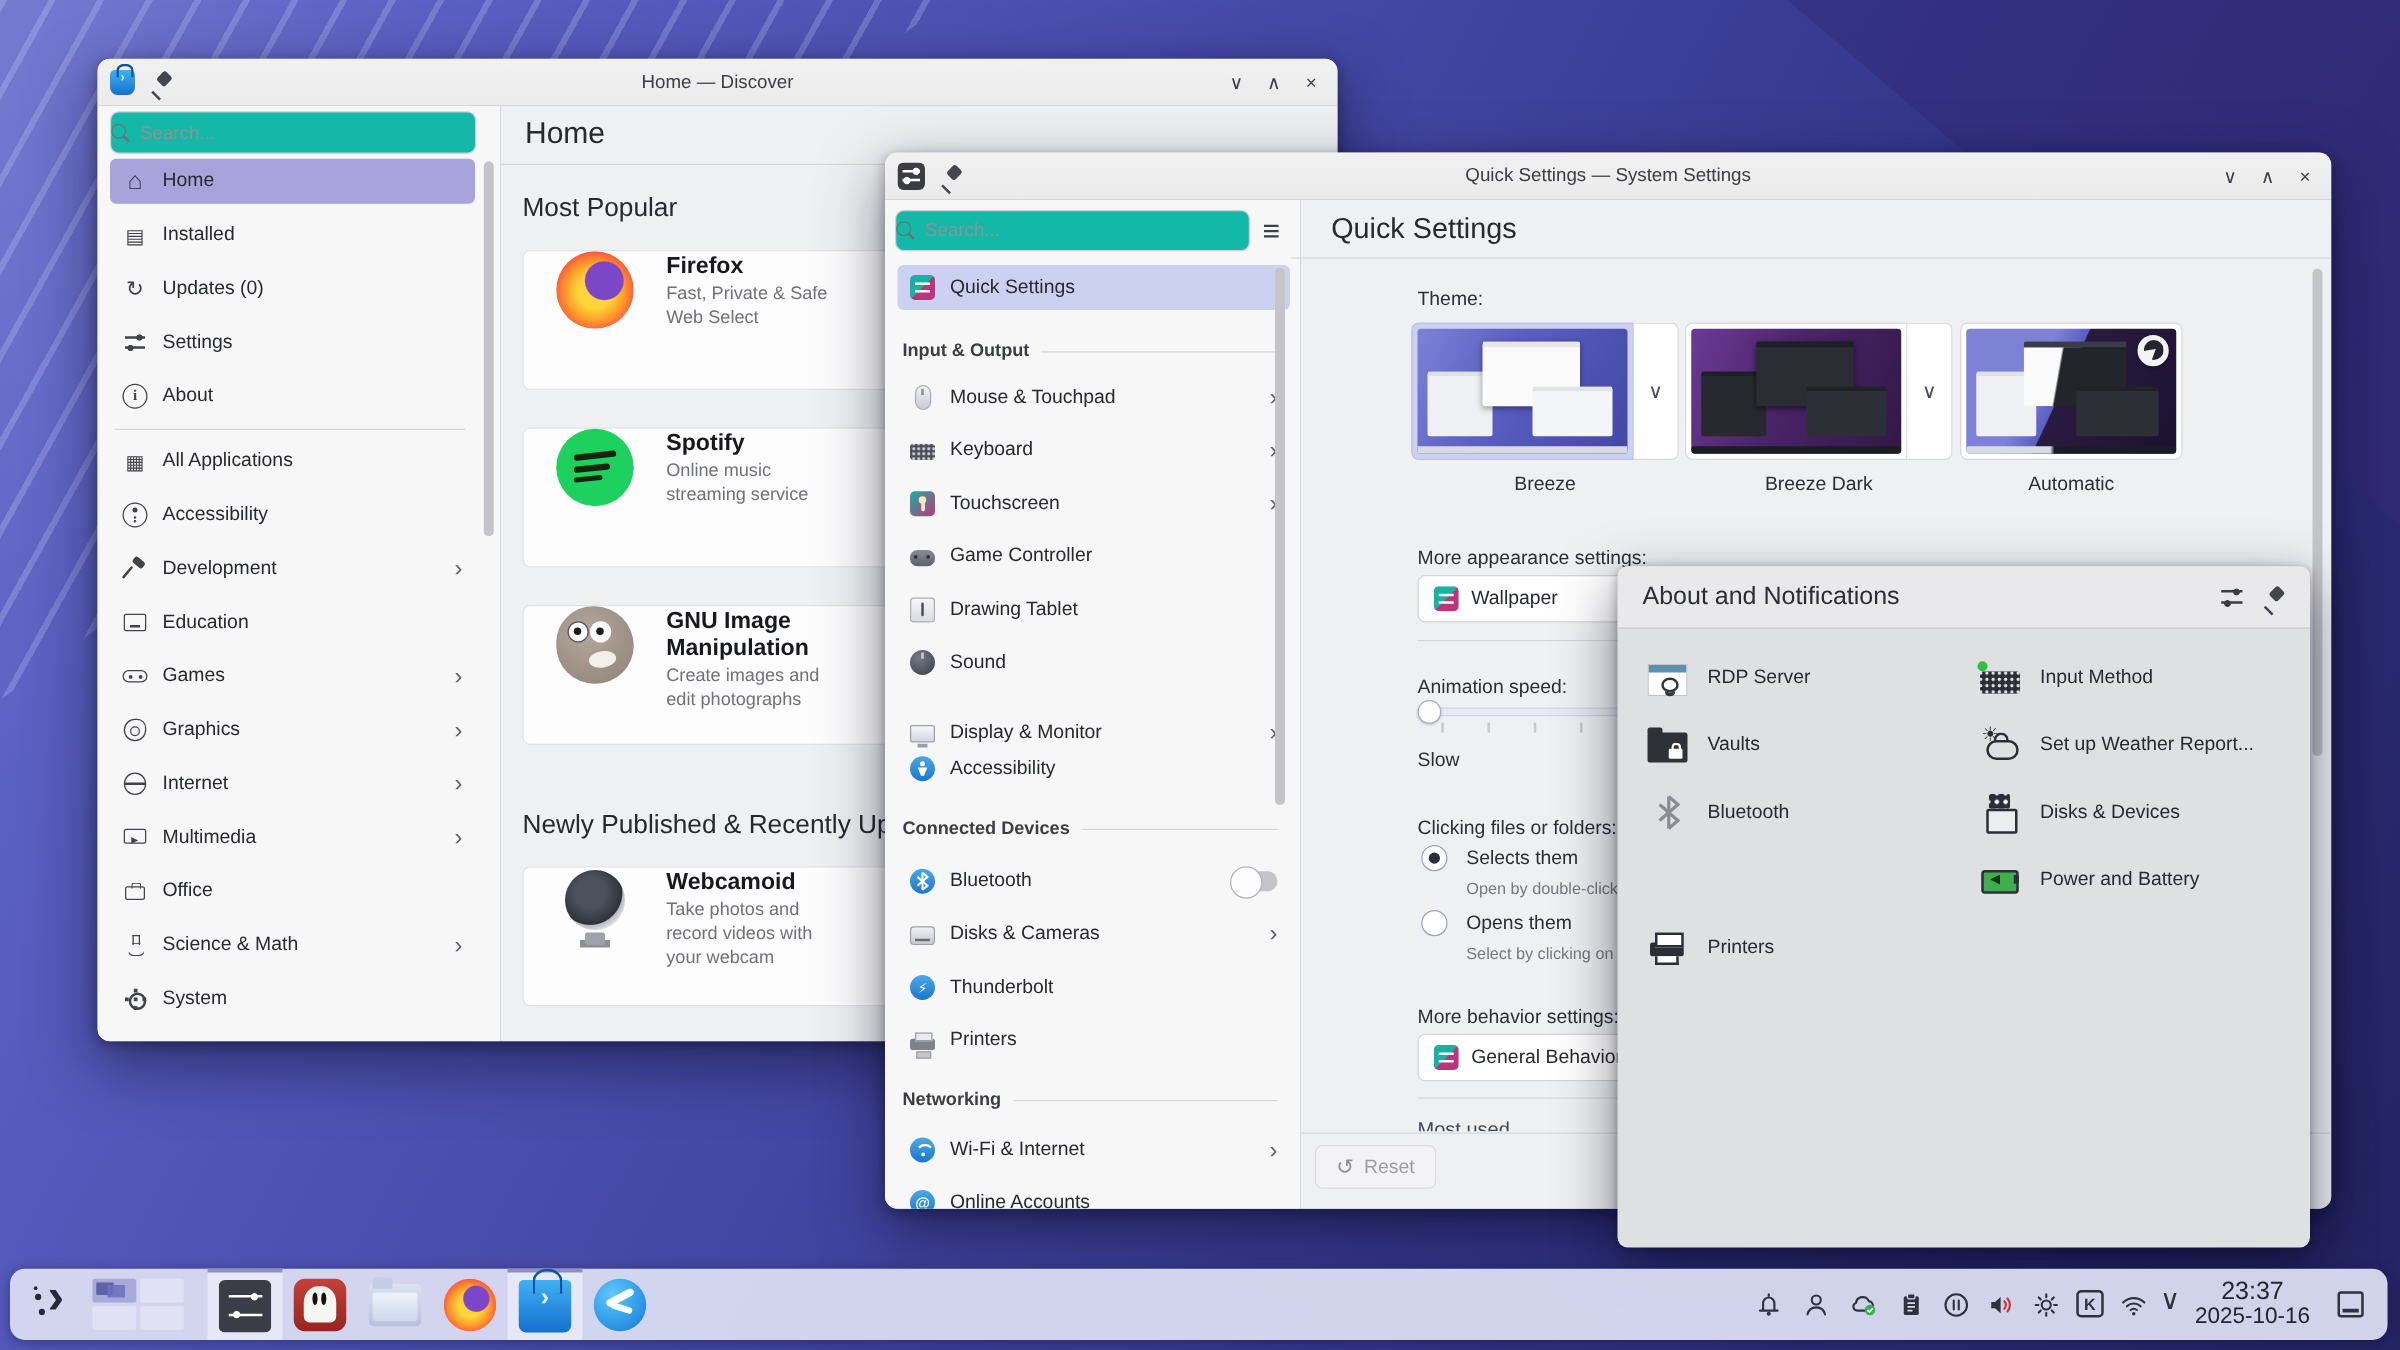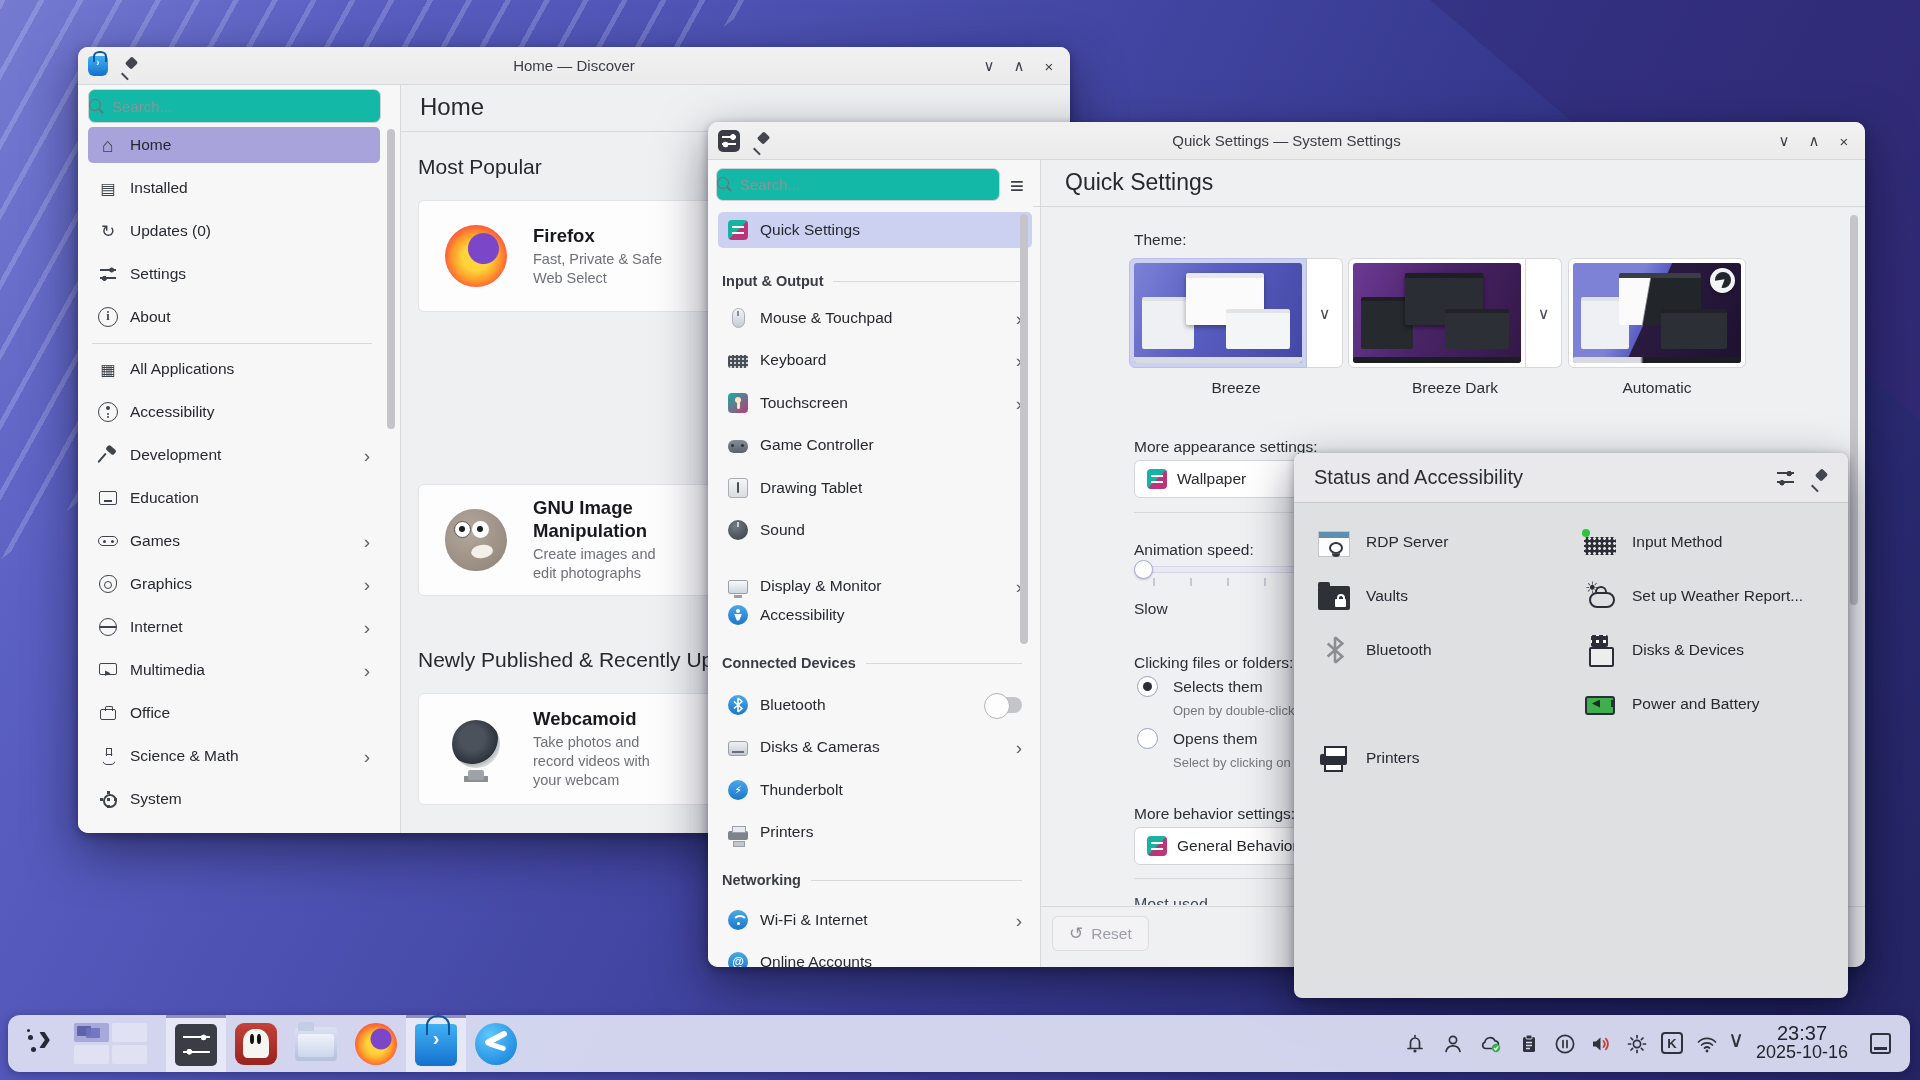--- a/index.html
+++ b/index.html
@@ -33,21 +33,21 @@
 .side-item.sel-strong{background:#a8a3db}
 .side-item.sel-soft{background:#cdd1f1}
 .sec-head{position:absolute;left:14px;display:flex;align-items:center;gap:10px;font-size:14.5px;font-weight:bold;color:#3a3d43;height:22px}
 .sec-head .rule{flex:1;height:1px;background:#d8d8da}
 
 .discover{left:78px;top:47px;width:992px;height:786px;z-index:1}
 .d-side{position:absolute;left:0;top:38px;bottom:0;width:322px;background:#f7f7f8}
 .d-main{position:absolute;left:323px;top:38px;right:0;bottom:0;background:#eef0f2}
 .d-head{position:absolute;left:19px;top:8px;font-size:24px;color:#26292e}
 .d-sec{position:absolute;left:17px;font-size:21px;color:#26292e}
-.card{position:absolute;left:17px;width:560px;height:112px;background:#fdfdfe;border:1px solid #e3e3e6;border-radius:6px;display:flex;align-items:center;padding:0 26px;gap:26px}
+.card{position:absolute;left:17px;width:560px;height:112px;background:#fdfdfe;border:1px solid #e3e3e6;border-radius:6px;display:flex;padding:0 26px;gap:26px}
 .card .txt{width:205px}
 .card .t{font-size:18.5px;font-weight:bold;color:#17191d;width:150px;line-height:1.2;margin-bottom:3px}
 .card .d span{display:block;font-size:14.5px;color:#6e7176;line-height:1.3}
 
 .gi{width:20px;height:20px;flex:none;position:relative;font-size:18px;line-height:20px;text-align:center;color:#3f434a}
 .gi-home::before{content:"⌂";font-size:20px}
 .gi-installed::before{content:"▤";font-size:16px}
 .gi-updates::before{content:"↻";font-size:17px}
 .gi-allapps::before{content:"▦";font-size:16px}
 .gi-sliders{background-image:radial-gradient(circle at 68% 30%,#3f434a 0 2.2px,transparent 2.8px),radial-gradient(circle at 32% 72%,#3f434a 0 2.2px,transparent 2.8px),linear-gradient(#3f434a,#3f434a),linear-gradient(#3f434a,#3f434a);background-size:100% 100%,100% 100%,80% 2px,80% 2px;background-position:0 0,0 0,50% 29%,50% 71%;background-repeat:no-repeat}
@@ -337,20 +337,34 @@
       <div class="card" style="top:115px">
         <span class="app-ic ic-firefox"></span>
         <div class="txt">
           <div class="t">Firefox</div>
           <div class="d">
               <span>Fast, Private &amp; Safe</span>
               <span>Web Select</span>
             </div>
         </div>
       </div>
+      <div class="card" style="top:257px">
+        <span class="app-ic ic-spotify">
+            <i></i>
+            <i></i>
+            <i></i>
+          </span>
+        <div class="txt">
+          <div class="t">Spotify</div>
+          <div class="d">
+              <span>Online music</span>
+              <span>streaming service</span>
+            </div>
+        </div>
+      </div>
       <div class="card" style="top:399px">
         <span class="app-ic ic-gimp">
             <span class="snout"></span>
           </span>
         <div class="txt">
           <div class="t">GNU Image Manipulation</div>
           <div class="d">
               <span>Create images and</span>
               <span>edit photographs</span>
             </div>
@@ -560,21 +574,21 @@
       <div class="hline" style="left:0;right:0;top:746px"></div>
       <div class="btn-reset" style="left:11px;top:756px">
           <span>Reset</span>
         </div>
       <div class="scrollbar" style="right:7px;top:55px;height:390px"></div>
     </div>
   </section>
 
   <section class="popup">
     <div class="popup-head">
-      <div class="popup-title">Status and Accessibility</div>
+      <div class="popup-title">About and Notifications</div>
       <span class="cfg-glyph"></span>
       <span class="pin"></span>
     </div>
     <div class="p-item" style="left:24px;top:67px">
         <span class="pi pi-rdp"></span>
         <span>RDP Server</span>
       </div>
     <div class="p-item" style="left:24px;top:121px">
         <span class="pi pi-vault">
           <i></i>

